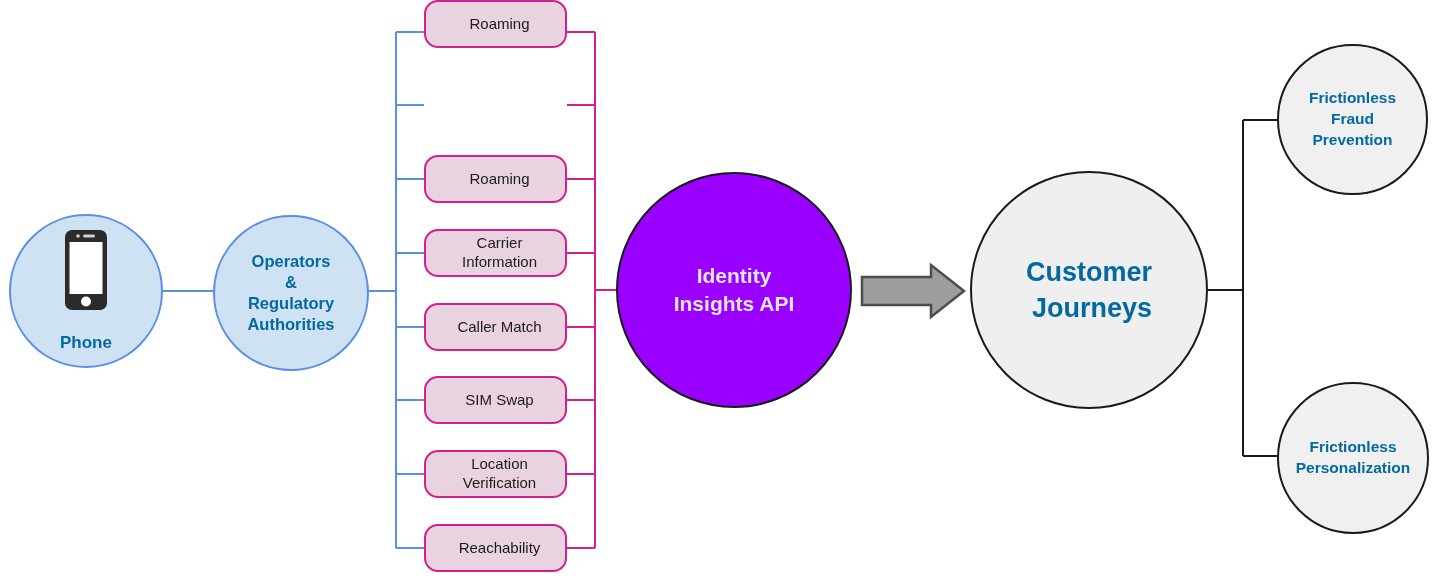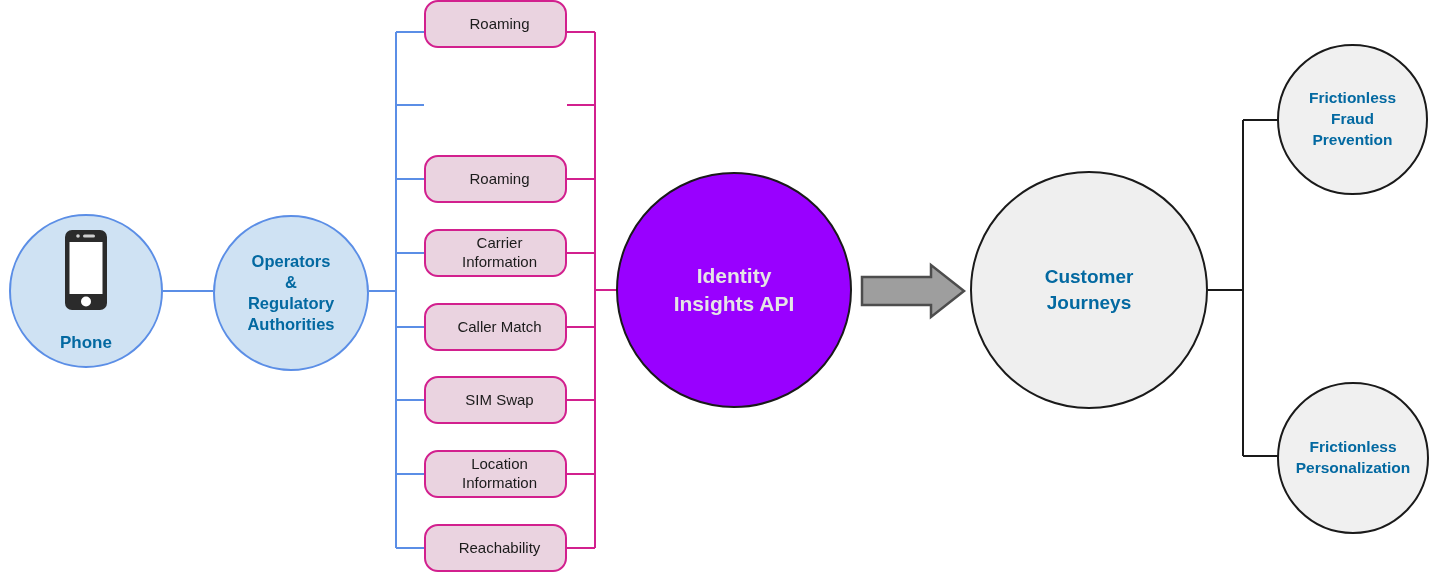--- a/index.html
+++ b/index.html
@@ -56,22 +56,23 @@
     background: var(--purple_fill);
     border: 2px solid var(--dark_stroke);
     color: #e5e5e5;
     font-size: 21px;
     line-height: 1.35;
   }
   .node-customer {
     left: 970px; top: 171px; width: 238px; height: 238px;
     background: var(--gray_fill);
     border: 2px solid var(--dark_stroke);
-    font-size: 19px;
-    line-height: 1.35;
+    font-size: 27px;
+    line-height: 1.35;
+    text-align: right;
   }
   .node-fraud {
     left: 1277px; top: 44px; width: 151px; height: 151px;
     background: var(--light_gray_fill);
     border: 2px solid var(--dark_stroke);
     font-size: 15.5px;
     line-height: 1.35;
   }
   .node-personalization {
     left: 1277px; top: 382px; width: 152px; height: 152px;
@@ -180,21 +181,21 @@
 Information</span>
   </div>
   <div class="service-box">
     <span class="label">Caller Match</span>
   </div>
   <div class="service-box">
     <span class="label">SIM Swap</span>
   </div>
   <div class="service-box">
     <span class="label">Location
-Information</span>
+Verification</span>
   </div>
   <div class="service-box">
     <span class="label">Reachability</span>
   </div>
   <div class="service-box">
     <span class="label">Roaming</span>
   </div>
 
   <div class="circle node-api">
     <span class="label">Identity

